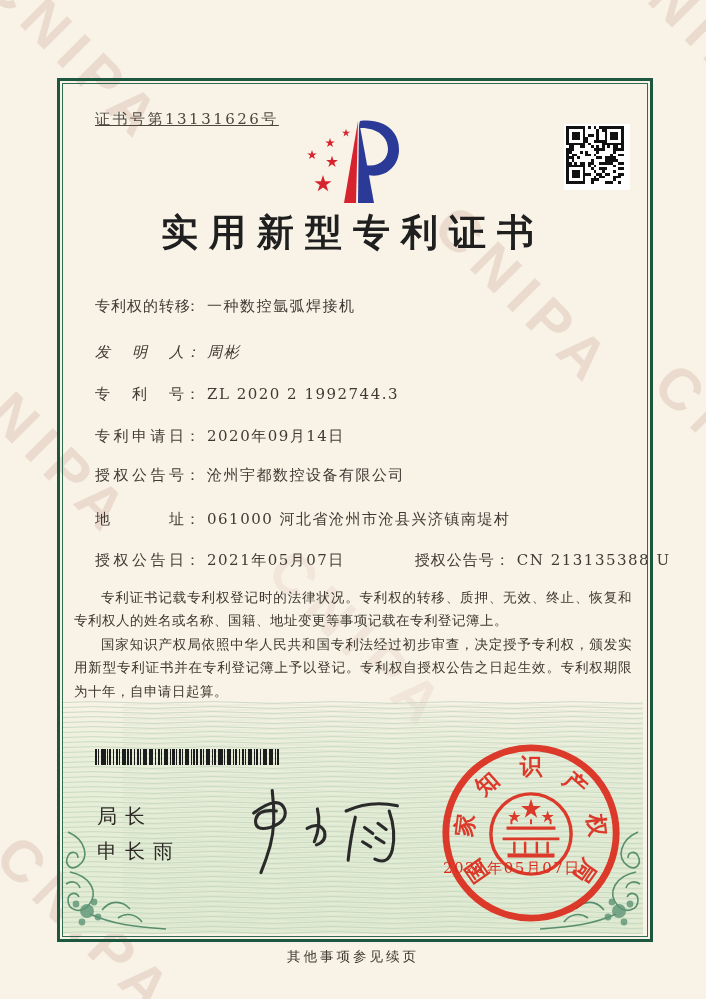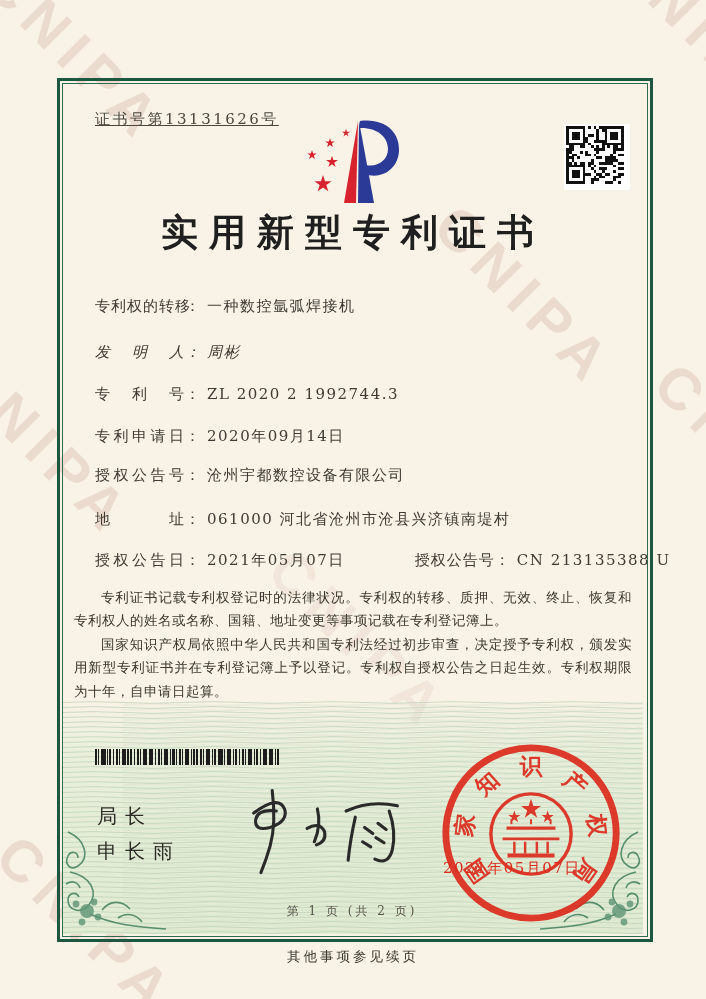--- a/index.html
+++ b/index.html
@@ -350,16 +350,15 @@
     </g>
     <g fill="#5d9476" opacity=".8">
       <circle cx="27" cy="97" r="7"></circle>
       <circle cx="16" cy="90" r="3.4"></circle>
       <circle cx="38" cy="103" r="3.4"></circle>
       <circle cx="22" cy="108" r="3.4"></circle>
       <circle cx="34" cy="88" r="3.4"></circle>
     </g>
   </svg>
 
-  <div class="pageinfo">第 1 页 (共 2 页)</div>
   <div class="contnote">其他事项参见续页</div>
 
 </div>
 
 </body></html>

